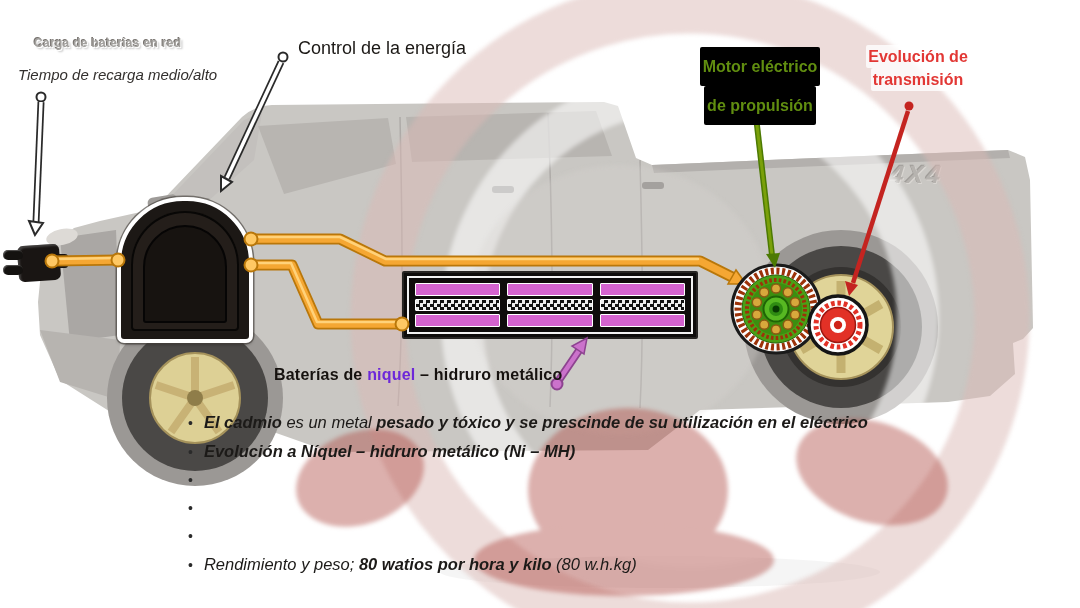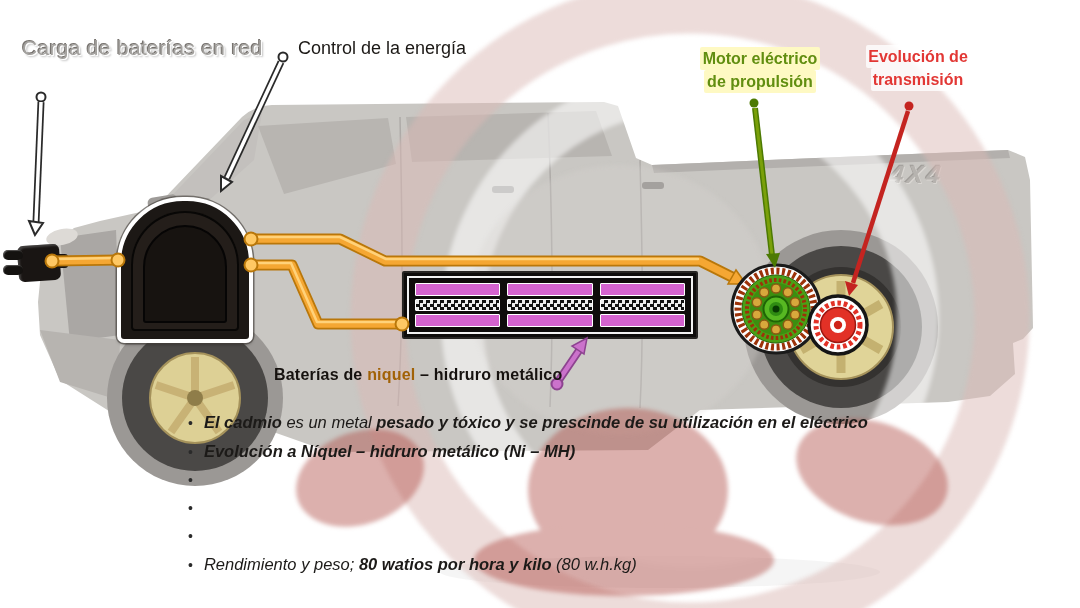--- a/index.html
+++ b/index.html
@@ -31,32 +31,32 @@
   .battery .frame{width:100%;height:100%;box-sizing:border-box;border:2px solid #f2f2f2;
                   background:#0e0c0b;display:flex;gap:7px;padding:5px 6px;}
   .bat-col{flex:1;display:flex;flex-direction:column;gap:3px;}
   .bat-bar{flex:1;border:1px solid #fff;border-radius:1px;}
   .bat-pink{background:#d463cf;}
   .bat-checker{background:repeating-conic-gradient(#121212 0% 25%,#ededed 0% 50%);
                background-size:7px 7px;}
 
   
   .lbl{position:absolute;white-space:nowrap;}
-  .lbl-carga{left:22px;top:36px;font-size:21px;font-weight:normal;color:#a3a19e;letter-spacing:.3px;
+  .lbl-carga{left:34px;top:36px;font-size:12px;font-weight:bold;color:#a3a19e;letter-spacing:.3px;
              text-shadow:1px 1px 0 #ffffff,-1px -1px 0 #76726e,2px 2px 2px rgba(0,0,0,.25);}
   .lbl-tiempo{left:18px;top:66px;font-size:15px;font-style:italic;color:#33302e;}
   .lbl-control{left:298px;top:38px;font-size:18px;color:#1b1815;}
   .lbl-motor{left:698px;top:47px;width:124px;text-align:center;line-height:23px;}
-  .lbl-motor span{display:inline-block;background:#fef9c3;color:#618e10;font-weight:bold;
-                  font-size:16px;padding:0 3px;border-radius:2px;}
+  .lbl-motor span{display:inline-block;background:#000000;color:#618e10;font-weight:bold;
+                  font-size:16px;padding:8px 3px;border-radius:2px;}
   .lbl-reduccion{left:858px;top:45px;width:120px;text-align:center;line-height:23px;}
   .lbl-reduccion span{display:inline-block;background:rgba(255,255,255,.78);color:#e23734;
                       font-weight:bold;font-size:16px;padding:0 2px;border-radius:2px;}
   .lbl-bateria{left:274px;top:366px;font-size:16px;font-weight:bold;color:#16120f;letter-spacing:.2px;}
-  .lbl-bateria .nickel{color:#a16207;}
+  .lbl-bateria .nickel{color:#6d28d9;}
 
   
   .badge{position:absolute;left:890px;top:160px;font-size:25px;font-weight:bold;font-style:italic;
          color:#b6b3af;letter-spacing:3px;transform:skewX(-6deg);
          text-shadow:1px 1px 0 #dad7d3,-1px -1px 0 #a09d99;}
 
   
   .bullets{position:absolute;left:188px;top:412px;width:790px;margin:0;padding:0;list-style:none;}
   .bullets li{display:flex;align-items:baseline;font-size:16.5px;font-style:italic;color:#1c1a18;
               margin-bottom:7px;line-height:21px;}
@@ -268,20 +268,21 @@
 
     <g>
       <line x1="559" y1="380" x2="580" y2="349" stroke="#8d4390" stroke-width="8" stroke-linecap="round"></line>
       <line x1="559" y1="380" x2="580" y2="349" stroke="#cb72cb" stroke-width="4.5" stroke-linecap="round"></line>
       <circle cx="557" cy="384" r="5.5" fill="#cb72cb" stroke="#8d4390" stroke-width="2"></circle>
       <polygon points="587,338 584,354 572,346" fill="#cb72cb" stroke="#8d4390" stroke-width="1.5"></polygon>
     </g>
   </svg>
 
   <div class="lbl lbl-carga">Carga de baterías en red</div>
+  <div class="lbl lbl-tiempo">Tiempo de recarga medio/alto</div>
   <div class="lbl lbl-control">Control de la energía</div>
 
   <div class="lbl lbl-motor">
     <span>Motor eléctrico</span><br>
     <span>de propulsión</span>
   </div>
 
   <div class="lbl lbl-reduccion">
     <span>Evolución de</span><br>
     <span>transmisión</span>

